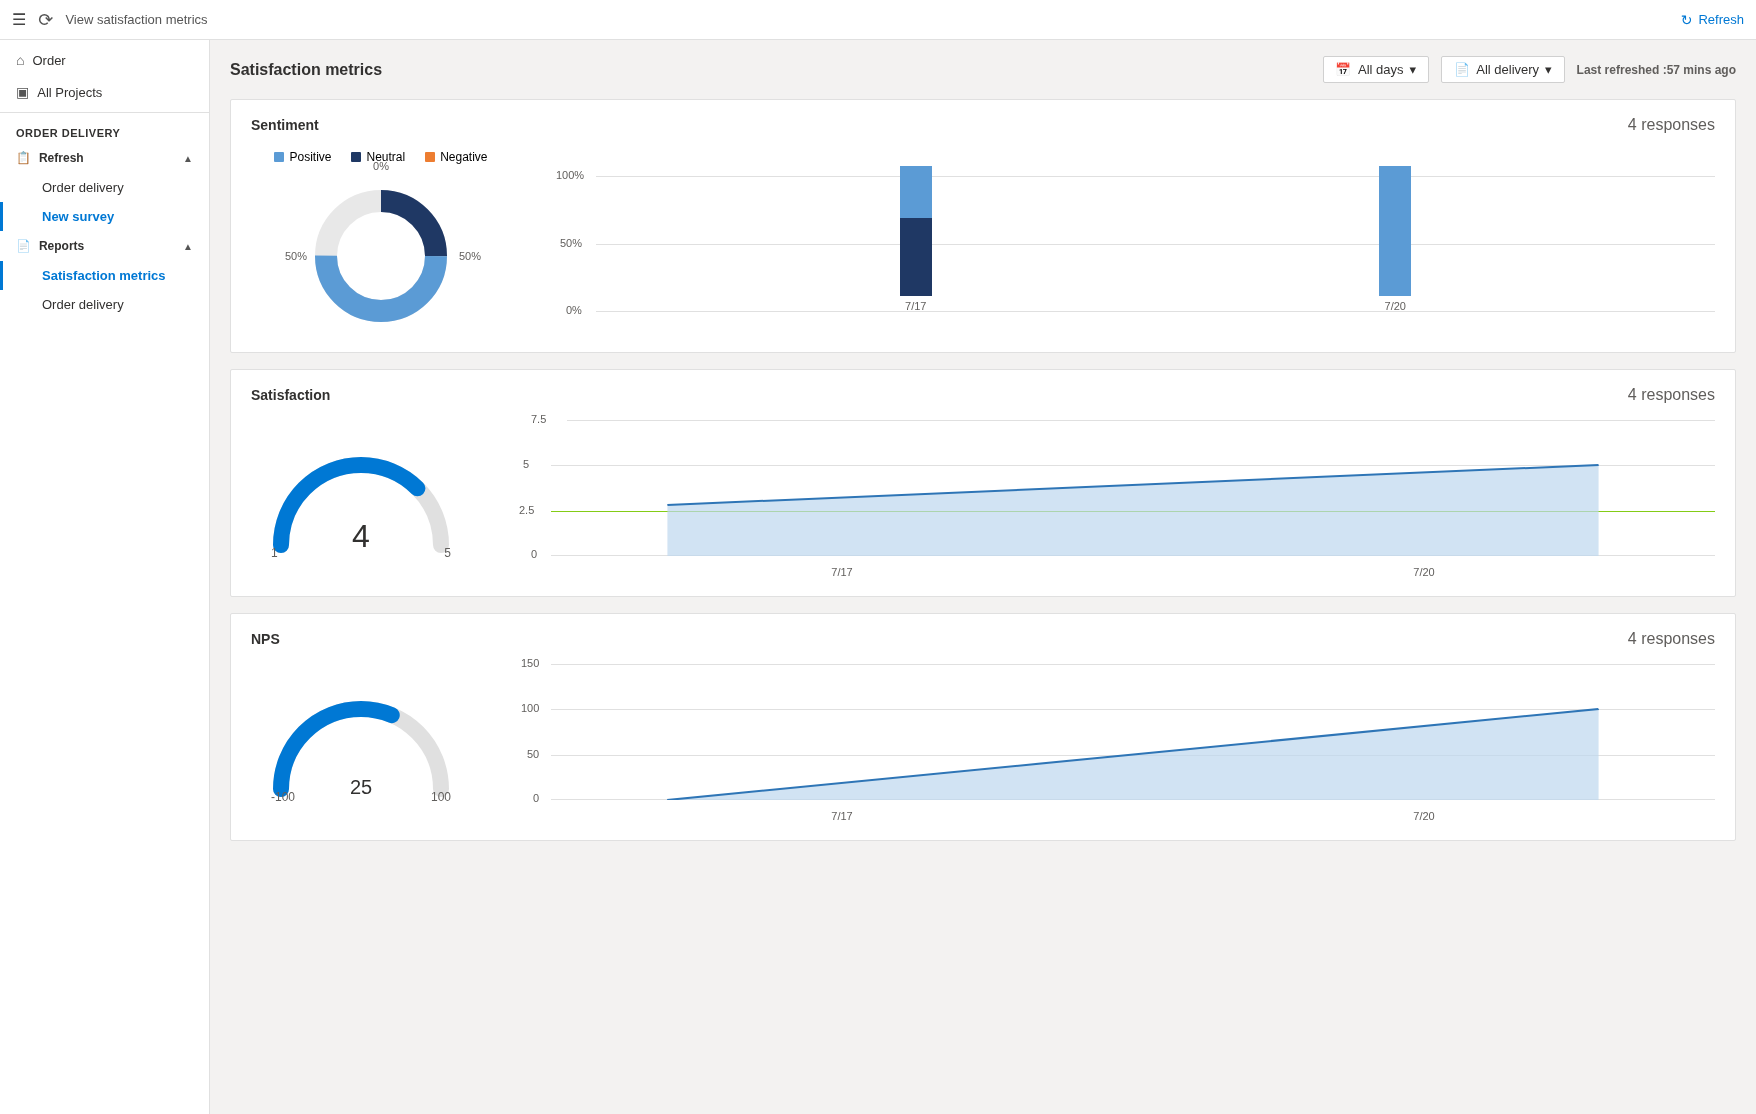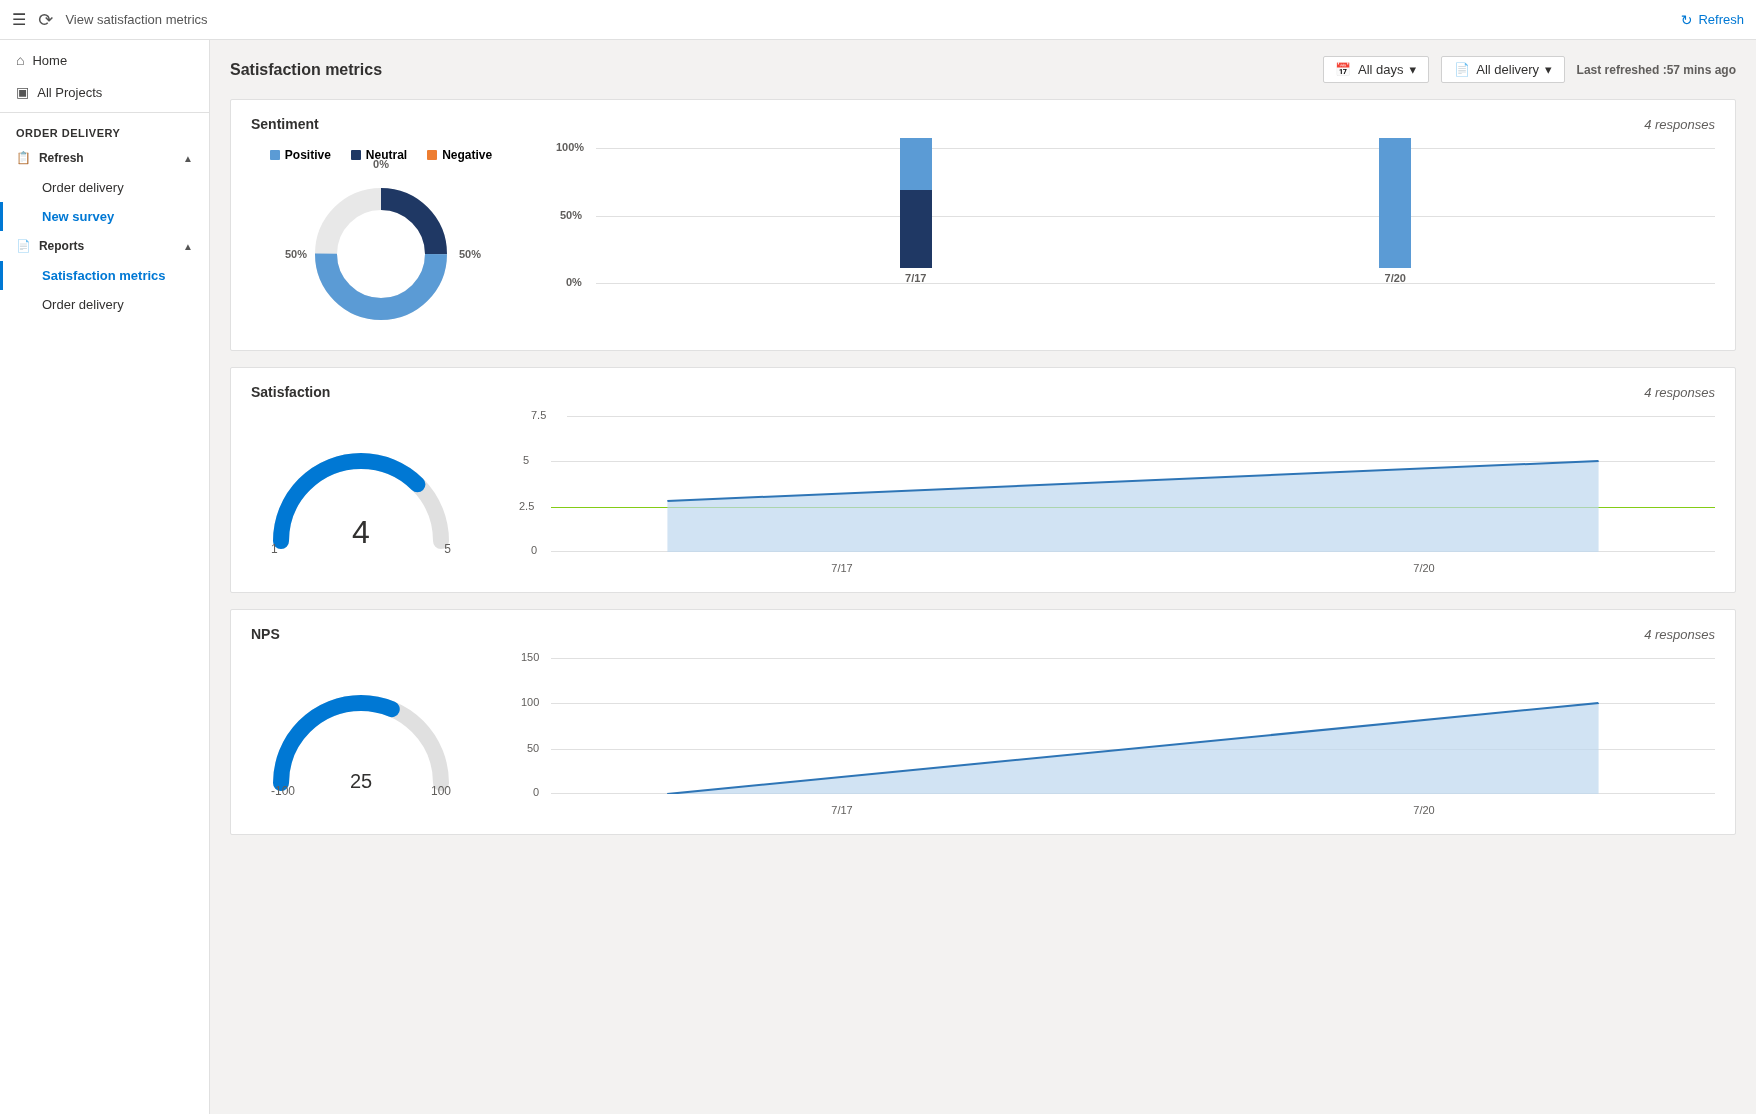--- a/index.html
+++ b/index.html
@@ -149,31 +149,29 @@
       align-items: center;
       margin-bottom: 16px;
     }
     .card-title {
       font-size: 14px;
       font-weight: 600;
       color: #323130;
       flex: 1;
     }
     .card-responses {
-      font-size: 13px;
+      font-size: 16px;
       color: #605e5c;
-      font-style: italic;
     }
 
     
     .sentiment-body {
       display: flex;
       gap: 40px;
-      align-items: flex-start;
-      font-weight: bold;
+      align-items: flex-end;
     }
     .donut-section {
       display: flex;
       flex-direction: column;
       align-items: center;
       min-width: 260px;
     }
     .legend {
       display: flex;
       gap: 20px;
@@ -252,21 +250,21 @@
     <span class="topbar-refresh-icon">↻</span>
     <span>Refresh</span>
   </div>
 </div>
 
 <div class="layout">
 
   <div class="sidebar">
     <div class="sidebar-item">
       <span class="icon">⌂</span>
-      <span>Home</span>
+      <span>Order</span>
     </div>
     <div class="sidebar-item">
       <span class="icon">▣</span>
       <span>All Projects</span>
     </div>
     <div class="sidebar-divider"></div>
     <div class="sidebar-group-label">Order delivery</div>
     <div class="sidebar-section-header">
       <span class="icon">📋</span>
       <span>Refresh</span>

